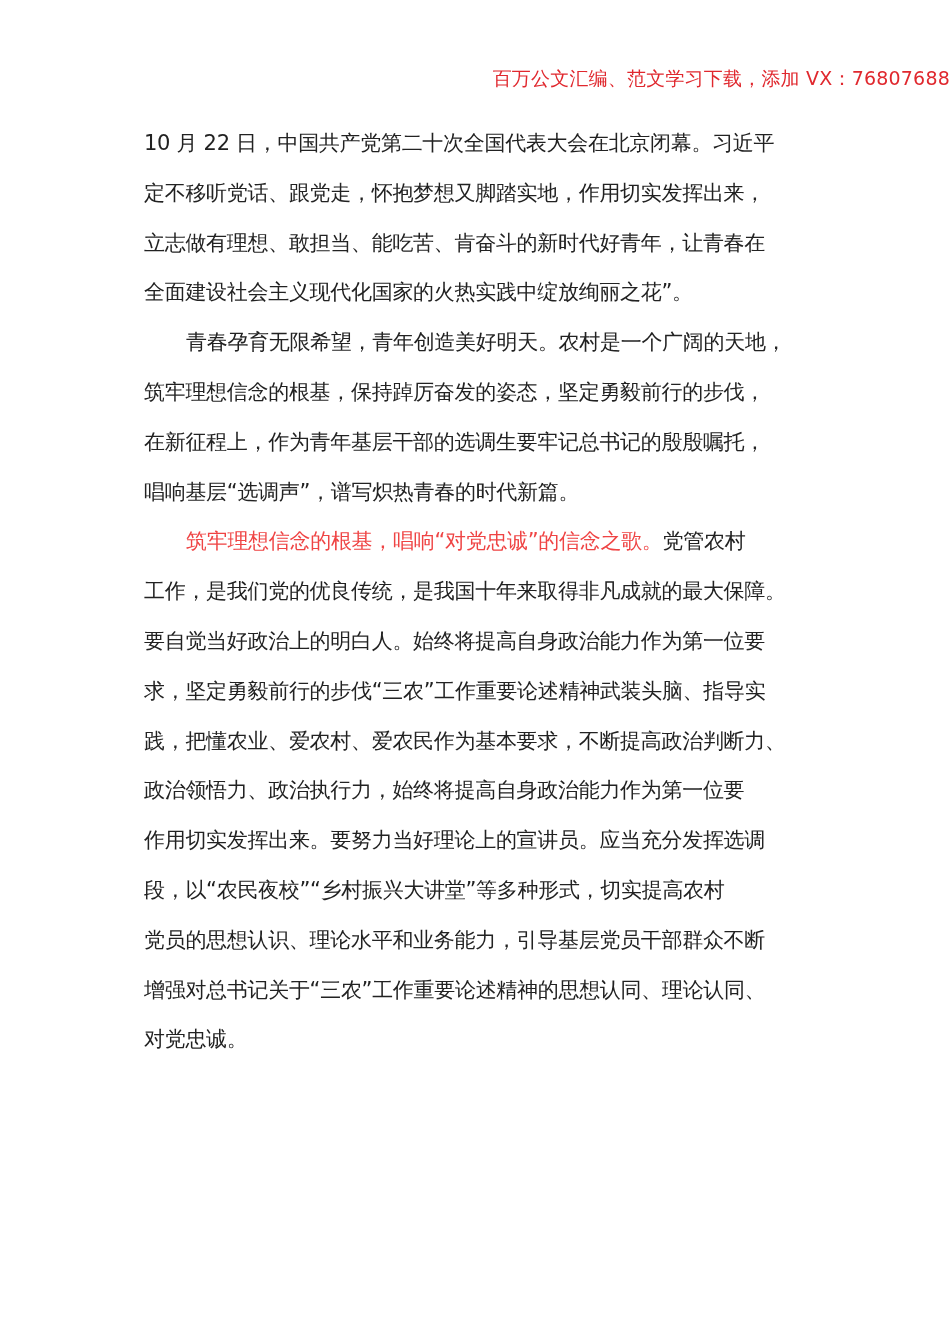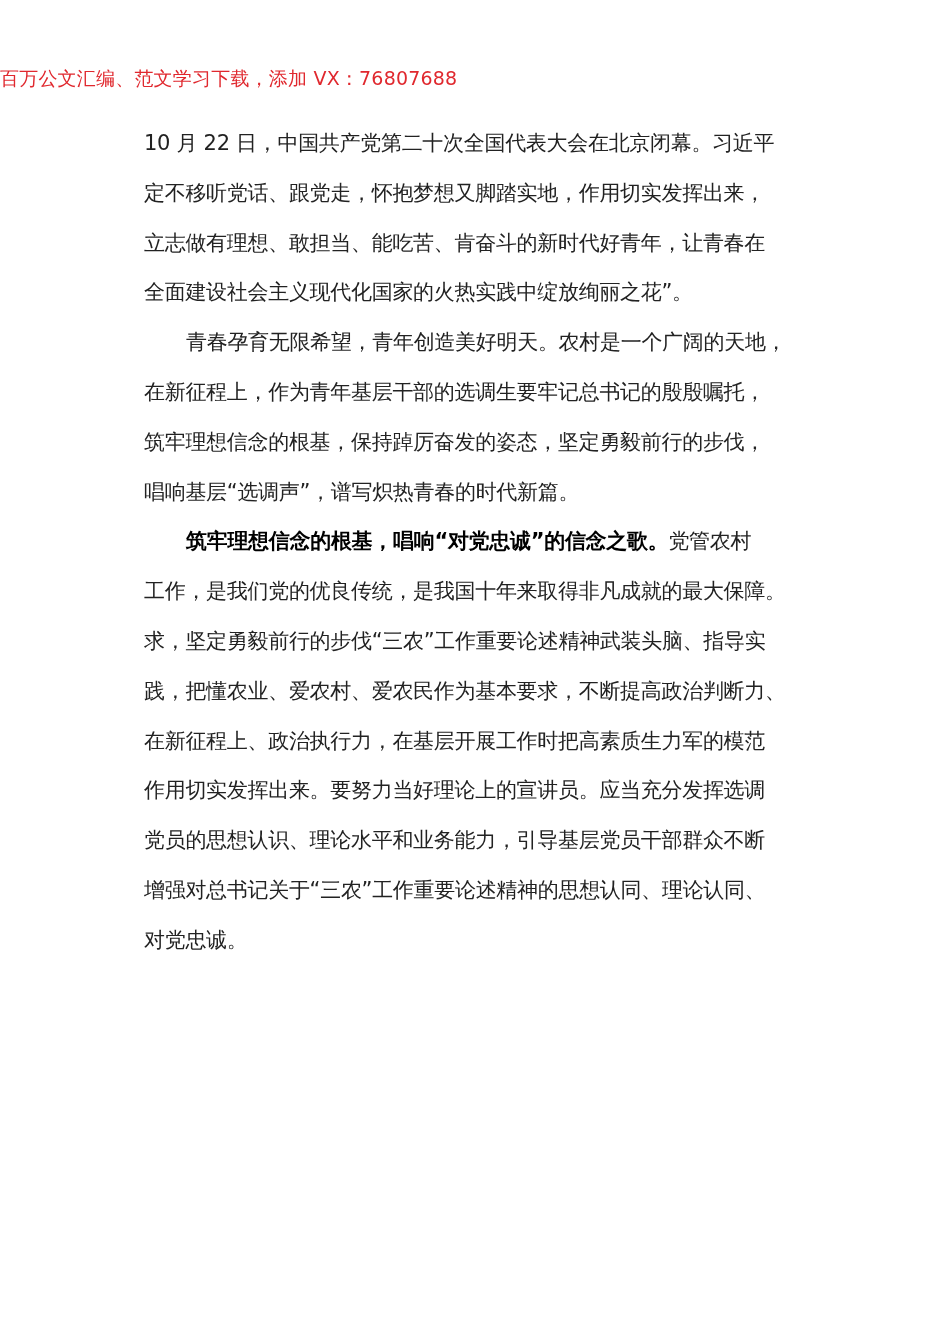--- a/index.html
+++ b/index.html
@@ -1,47 +1,49 @@
 <!DOCTYPE html>
 <html><head>
 <meta charset="utf-8">
 <style>
   html, body { margin: 0; padding: 0; background: #ffffff; }
   body { width: 950px; height: 1344px; position: relative; overflow: hidden;
          font-family: "DejaVu Sans", "Liberation Sans", sans-serif; color: #222; }
-  .header { position: absolute; top: 66px; left: 0; width: 950px; text-align: left;
+  .header { position: absolute; top: 66px; left: 0; width: 950px; text-align: right;
             font-size: 19px; color: #e0282e; letter-spacing: 0.2px; }
   .content { position: absolute; top: 124px; left: 144px; width: 680px; }
   .line { height: 49.8px; line-height: 38px; font-size: 21px; white-space: nowrap;
           letter-spacing: -0.3px; }
   .indent { padding-left: 42px; }
-  .bold { font-weight: bold; color: #000000; }
+  .bold { font-weight: normal; color: #ef4444; }
 </style>
 </head>
 <body>
 
 <div class="header">百万公文汇编、范文学习下载，添加 VX：76807688</div>
 
 <div class="content">
   <div>
     <div class="line">10 月 22 日，中国共产党第二十次全国代表大会在北京闭幕。习近平</div>
     <div class="line">定不移听党话、跟党走，怀抱梦想又脚踏实地，作用切实发挥出来，</div>
     <div class="line">立志做有理想、敢担当、能吃苦、肯奋斗的新时代好青年，让青春在</div>
     <div class="line">全面建设社会主义现代化国家的火热实践中绽放绚丽之花”。</div>
   </div>
   <div>
     <div class="line indent">青春孕育无限希望，青年创造美好明天。农村是一个广阔的天地，</div>
+    <div class="line">筑牢理想信念的根基，保持踔厉奋发的姿态，坚定勇毅前行的步伐，</div>
     <div class="line">在新征程上，作为青年基层干部的选调生要牢记总书记的殷殷嘱托，</div>
-    <div class="line">筑牢理想信念的根基，保持踔厉奋发的姿态，坚定勇毅前行的步伐，</div>
     <div class="line">唱响基层“选调声”，谱写炽热青春的时代新篇。</div>
   </div>
   <div>
     <div class="line indent"><span class="bold">筑牢理想信念的根基，唱响“对党忠诚”的信念之歌。</span><span>党管农村</span></div>
     <div class="line">工作，是我们党的优良传统，是我国十年来取得非凡成就的最大保障。</div>
+    <div class="line">要自觉当好政治上的明白人。始终将提高自身政治能力作为第一位要</div>
     <div class="line">求，坚定勇毅前行的步伐“三农”工作重要论述精神武装头脑、指导实</div>
     <div class="line">践，把懂农业、爱农村、爱农民作为基本要求，不断提高政治判断力、</div>
-    <div class="line">在新征程上、政治执行力，在基层开展工作时把高素质生力军的模范</div>
+    <div class="line">政治领悟力、政治执行力，始终将提高自身政治能力作为第一位要</div>
     <div class="line">作用切实发挥出来。要努力当好理论上的宣讲员。应当充分发挥选调</div>
+    <div class="line">段，以“农民夜校”“乡村振兴大讲堂”等多种形式，切实提高农村</div>
     <div class="line">党员的思想认识、理论水平和业务能力，引导基层党员干部群众不断</div>
     <div class="line">增强对总书记关于“三农”工作重要论述精神的思想认同、理论认同、</div>
     <div class="line">对党忠诚。</div>
   </div>
 </div>
 
 </body></html>

